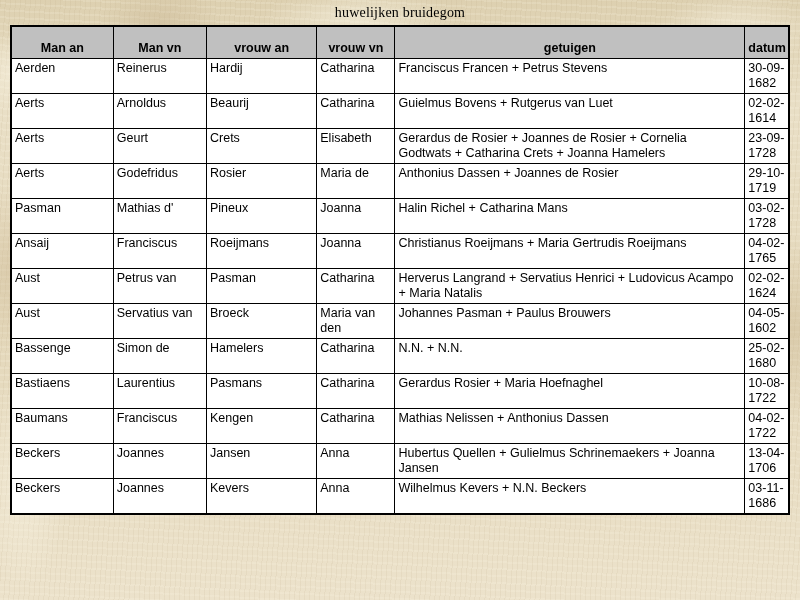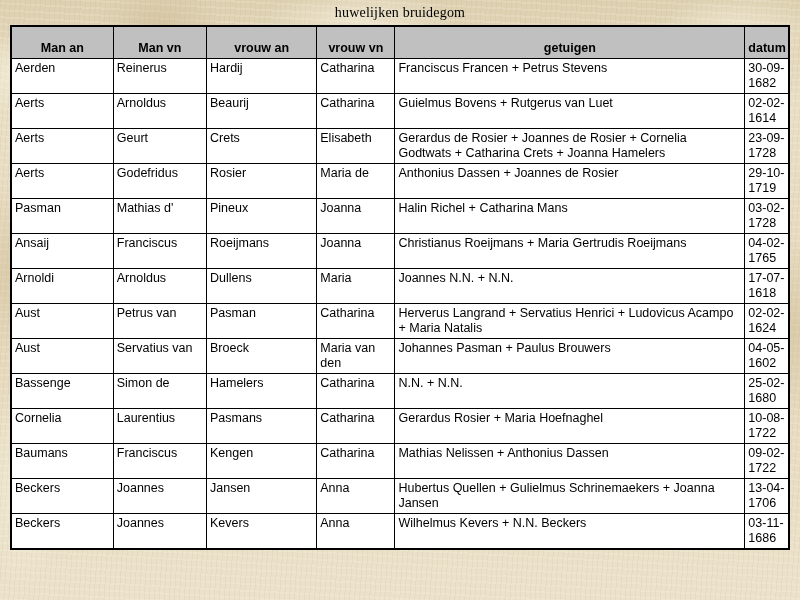--- a/index.html
+++ b/index.html
@@ -158,28 +158,20 @@
         </tr>
         <tr>
           <td>Ansaij</td>
           <td>Franciscus</td>
           <td>Roeijmans</td>
           <td>Joanna</td>
           <td>Christianus Roeijmans + Maria Gertrudis Roeijmans</td>
           <td class="datum-cell">04-02-1765</td>
         </tr>
         <tr>
-          <td>Arnoldi</td>
-          <td>Arnoldus</td>
-          <td>Dullens</td>
-          <td>Maria</td>
-          <td>Joannes N.N. + N.N.</td>
-          <td class="datum-cell">17-07-1618</td>
-        </tr>
-        <tr>
           <td>Aust</td>
           <td>Petrus van</td>
           <td>Pasman</td>
           <td>Catharina</td>
           <td>Herverus Langrand + Servatius Henrici + Ludovicus Acampo + Maria Natalis</td>
           <td class="datum-cell">02-02-1624</td>
         </tr>
         <tr>
           <td>Aust</td>
           <td>Servatius van</td>
@@ -190,34 +182,34 @@
         </tr>
         <tr>
           <td>Bassenge</td>
           <td>Simon de</td>
           <td>Hamelers</td>
           <td>Catharina</td>
           <td>N.N. + N.N.</td>
           <td class="datum-cell">25-02-1680</td>
         </tr>
         <tr>
-          <td>Cornelia</td>
+          <td>Bastiaens</td>
           <td>Laurentius</td>
           <td>Pasmans</td>
           <td>Catharina</td>
           <td>Gerardus Rosier + Maria Hoefnaghel</td>
           <td class="datum-cell">10-08-1722</td>
         </tr>
         <tr>
           <td>Baumans</td>
           <td>Franciscus</td>
           <td>Kengen</td>
           <td>Catharina</td>
           <td>Mathias Nelissen + Anthonius Dassen</td>
-          <td class="datum-cell">09-02-1722</td>
+          <td class="datum-cell">04-02-1722</td>
         </tr>
         <tr>
           <td>Beckers</td>
           <td>Joannes</td>
           <td>Jansen</td>
           <td>Anna</td>
           <td>Hubertus Quellen + Gulielmus Schrinemaekers + Joanna Jansen</td>
           <td class="datum-cell">13-04-1706</td>
         </tr>
         <tr>

